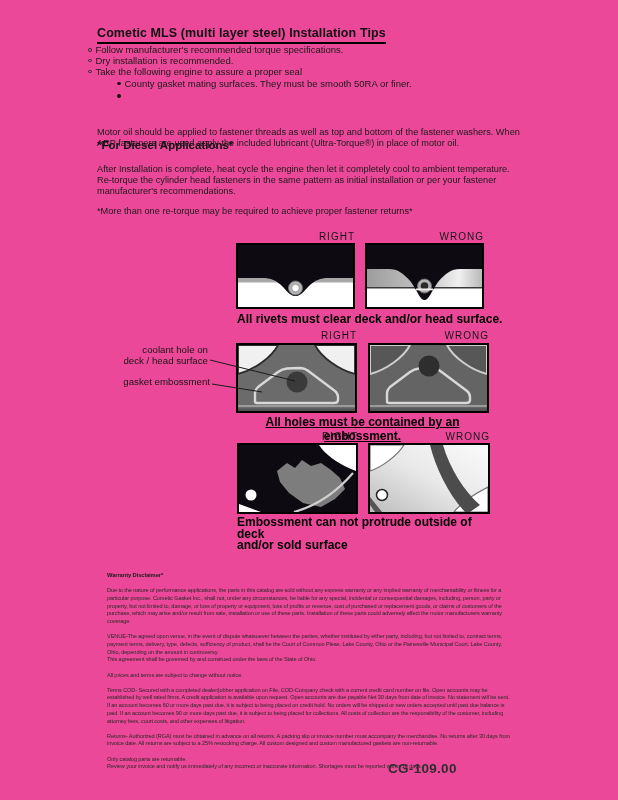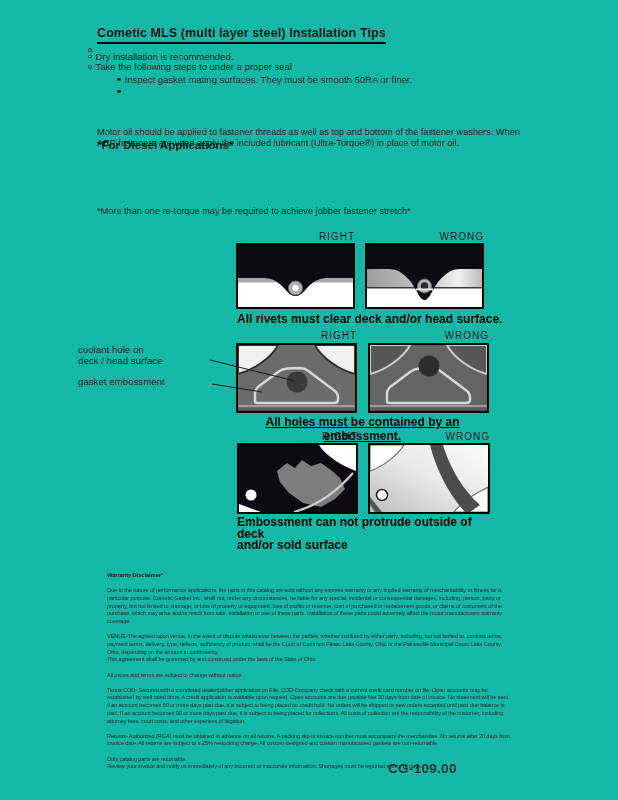--- a/index.html
+++ b/index.html
@@ -1,18 +1,18 @@
 <!DOCTYPE html>
 <html><head>
 <meta charset="utf-8">
 <style>
   * { margin:0; padding:0; box-sizing:border-box; }
   html,body { background:#fff; }
   .page {
-    position:relative; width:618px; height:800px; background:#14b8a6;
+    position:relative; width:618px; height:800px; background:#ec4899;
     font-family:"Liberation Sans", sans-serif; color:#1c1c1c; overflow:hidden;
   }
   .abs { position:absolute; }
 
   .title {
     left:97px; top:26px; font-size:12.5px; font-weight:bold; color:#111;
     border-bottom:2px solid #000; padding-bottom:2px; letter-spacing:.1px;
   }
 
   .tips { left:88px; top:45px; font-size:9.5px; line-height:10.8px; color:#191919; width:470px; }
@@ -26,21 +26,21 @@
   .para { left:97px; font-size:9.2px; line-height:11px; color:#1a1a1a; }
   .p1 { top:127px; width:440px; }
   .p2 { top:164px; width:425px; }
   .p3 { top:206px; width:440px; }
 
   .dlabel { font-size:10px; letter-spacing:1px; color:#161616; text-align:right; }
   .dbox { border:2px solid #000; background:#fff; }
   .dbox svg { display:block; }
   .dcaption { font-size:12px; font-weight:bold; color:#000; }
 
-  .ann { font-size:9.7px; line-height:10.6px; color:#161616; text-align:left; }
+  .ann { font-size:9.7px; line-height:10.6px; color:#161616; text-align:right; }
 
   .disclaimer {
     left:107px; top:572px; width:406px;
     font-size:5.6px; line-height:7.7px; letter-spacing:-.1px; color:#2a2a2a;
   }
   .disclaimer h3 { font-size:5.8px; font-weight:bold; margin-bottom:7.5px; color:#1a1a1a; }
   .disclaimer p { margin-bottom:7.5px; }
   .disclaimer p.tight { margin-bottom:0; }
 
   .pagecode { left:388px; top:761px; font-size:13.5px; color:#2e2e2e; letter-spacing:.3px;font-weight:bold; }
@@ -48,41 +48,43 @@
 </head>
 <body>
 
 <div class="page">
 
   <div class="abs title">Cometic MLS (multi layer steel) Installation Tips</div>
 
   <div class="abs tips">
     <div class="tip">
       <span class="marker open"></span>
+      <span>Follow manufacturer's recommended torque specifications.</span>
     </div>
     <div class="tip">
       <span class="marker open"></span>
       <span>Dry installation is recommended.</span>
     </div>
     <div class="tip">
       <span class="marker open"></span>
-      <span>Take the following steps to under a proper seal</span>
+      <span>Take the following engine to assure a proper seal</span>
     </div>
     <div class="tip l2">
       <span class="marker fill"></span>
-      <span>Inspect gasket mating surfaces.  They must be smooth 50RA or finer.</span>
+      <span>County gasket mating surfaces.  They must be smooth 50RA or finer.</span>
     </div>
     <div class="tip l2">
       <span class="marker fill"></span>
     </div>
   </div>
 
   <div class="abs diesel-head">*For Diesel Applications*</div>
   <div class="abs para p1">Motor oil should be applied to fastener threads as well as top and bottom of the fastener washers. When ARP fasteners are used apply the included lubricant (Ultra-Torque®) in place of motor oil.</div>
-  <div class="abs para p3">*More than one re-torque may be required to achieve jobber fastener stretch*</div>
+  <div class="abs para p2">After Installation is complete, heat cycle the engine then let it completely cool to ambient temperature. Re-torque the cylinder head fasteners in the same pattern as initial installation or per your fastener manufacturer's recommendations.</div>
+  <div class="abs para p3">*More than one re-torque may be required to achieve proper fastener returns*</div>
 
   <div class="abs dlabel" style="left:236px; top:231px; width:119px;">RIGHT</div>
   <div class="abs dlabel" style="left:365px; top:231px; width:119px;">WRONG</div>
 
   <div class="abs dbox" style="left:236px; top:243px; width:119px; height:66px;">
     <svg width="115" height="62" viewBox="0 0 115 62" preserveAspectRatio="none">
       <rect width="115" height="62" fill="#ffffff"></rect>
       <rect y="33" width="115" height="4.5" fill="#a9a9a9"></rect>
       <path d="M0,0 H115 V33 H91 C82,33 77,35 70,42 C64,48.5 62,51 57.5,51 C53,51 51,48.5 45,42 C38,35 33,33 24,33 H0 Z" fill="#0e0a12"></path>
       <circle cx="57.5" cy="43" r="7" fill="#b3b3b3" stroke="#6e6e6e" stroke-width="1"></circle>

